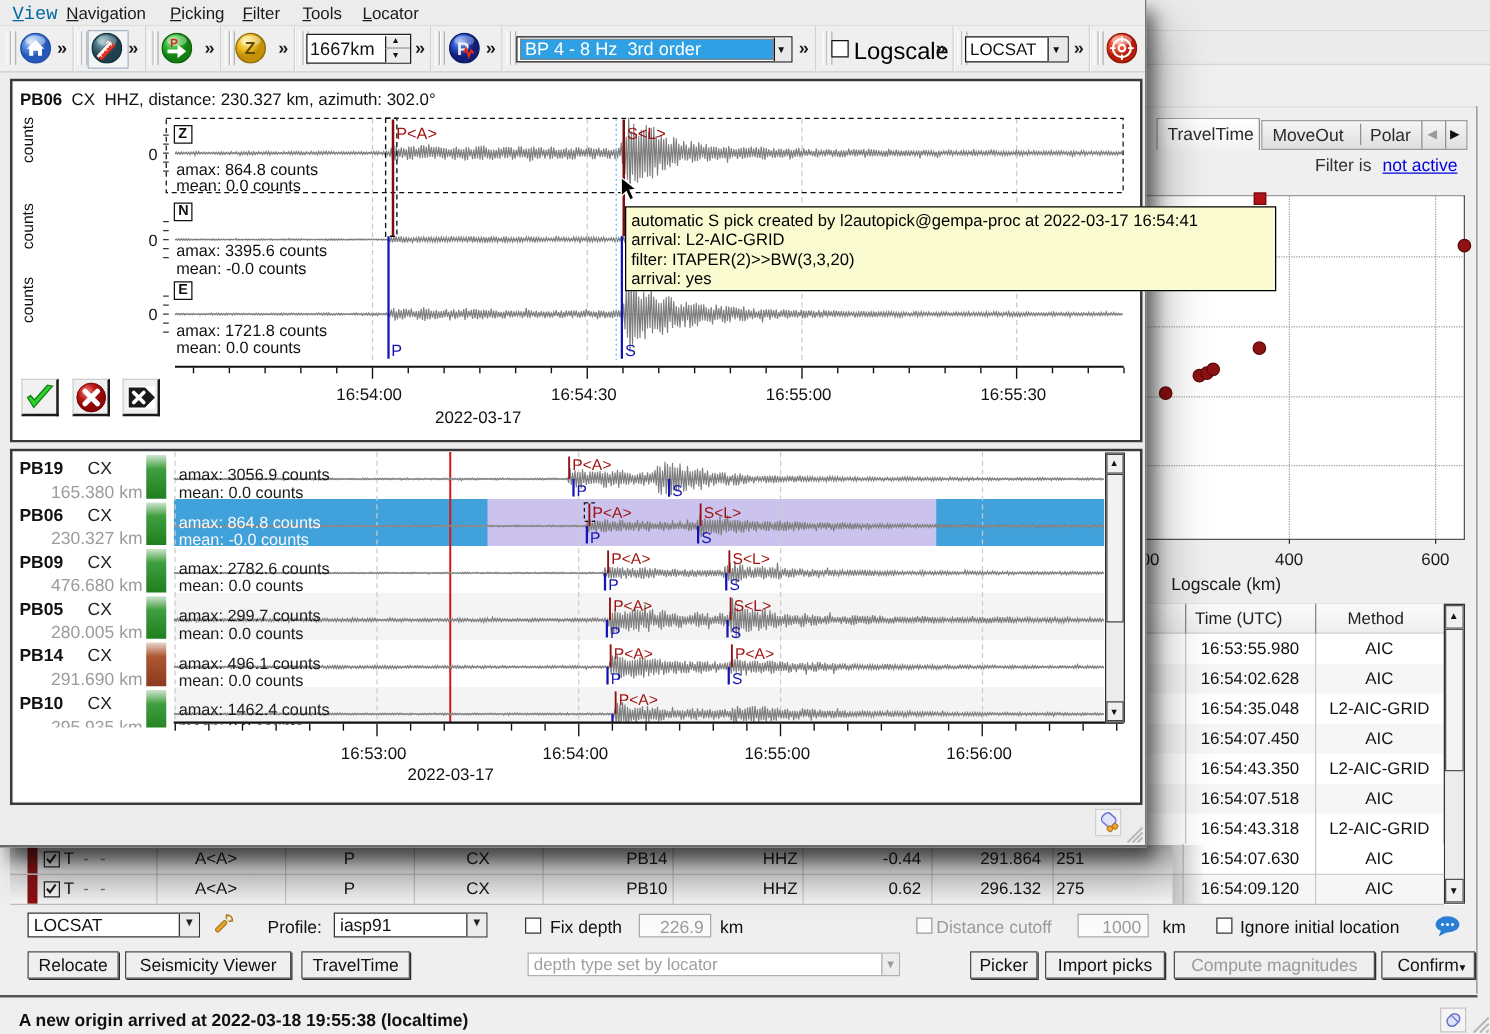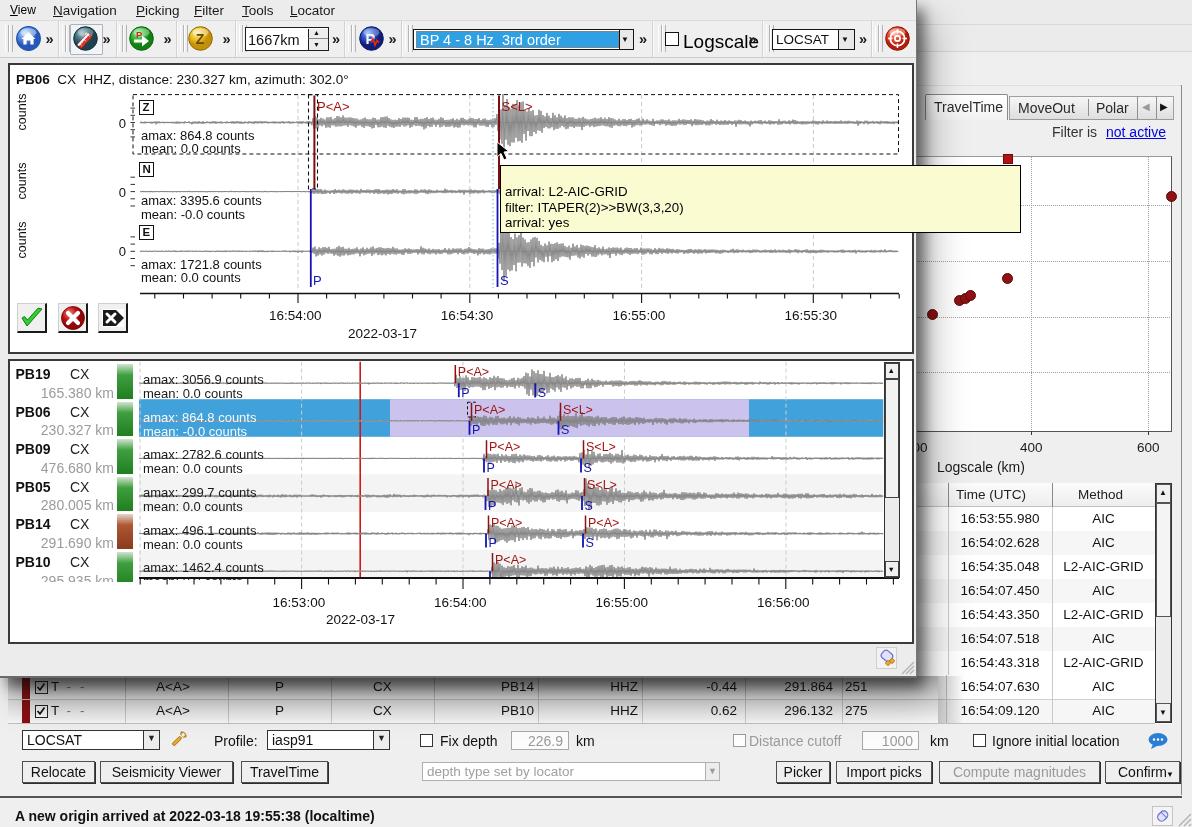--- a/index.html
+++ b/index.html
@@ -194,21 +194,21 @@
 <svg class="a" style="left:1154px;top:808px" width="17" height="16" viewBox="0 0 17 16">
     <g transform="rotate(45 8 8)">
       <rect x="4.5" y="2" width="8" height="11" rx="4" fill="#dfe3fa" stroke="#6a6fd0" stroke-width="1.2"></rect>
       <line x1="4.5" y1="6" x2="12.5" y2="6" stroke="#6a6fd0" stroke-width="1"></line>
     </g>
   </svg>
 <svg class="a" style="left:1178px;top:813px" width="14" height="14" viewBox="0 0 14 14">
     <path d="M13 1 L1 13 M13 6 L6 13 M13 11 L11 13" stroke="#b5b5b5" stroke-width="1.5"></path>
   </svg>
 <div style="position:absolute;left:0;top:0;width:916px;height:676px;background:#ececec;border-right:1.5px solid #777;border-bottom:2px solid #6a6a6a;box-shadow:7px 9px 13px rgba(0,0,0,0.52),16px 22px 34px rgba(0,0,0,0.26);z-index:20;"></div>
-<div class="t" style="z-index:21;left:10px;top:3px;font-size:12px;color:#000000;"><span style="text-decoration:underline;">V</span>iew</div>
+<div class="t" style="z-index:21;left:10px;top:3px;font-size:15px;color:#0369a1;font-family:Liberation Mono, monospace;"><span style="text-decoration:underline;">V</span>iew</div>
 <div class="t" style="z-index:21;left:53px;top:3px;font-size:13.5px;color:#1a1a1a;"><span style="text-decoration:underline;">N</span>avigation</div>
 <div class="t" style="z-index:21;left:136px;top:3px;font-size:13.5px;color:#1a1a1a;"><span style="text-decoration:underline;">P</span>icking</div>
 <div class="t" style="z-index:21;left:194px;top:3px;font-size:13.5px;color:#1a1a1a;"><span style="text-decoration:underline;">F</span>ilter</div>
 <div class="t" style="z-index:21;left:242px;top:3px;font-size:13.5px;color:#1a1a1a;"><span style="text-decoration:underline;">T</span>ools</div>
 <div class="t" style="z-index:21;left:290px;top:3px;font-size:13.5px;color:#1a1a1a;"><span style="text-decoration:underline;">L</span>ocator</div>
 <div style="z-index:21;left:0;top:20px;width:916px;height:1px;background:#dcdcdc;position:absolute;"></div>
 <div style="z-index:21;position:absolute;left:0;top:21px;width:916px;height:36px;background:#efefef;border-bottom:1px solid #cccccc;"></div>
 <div style="z-index:21;position:absolute;left:5px;top:25px;width:2px;height:27px;border-left:1px solid #fdfdfd;border-right:1px solid #b4b4b4;"></div>
 <div style="z-index:21;position:absolute;left:9px;top:25px;width:2px;height:27px;border-left:1px solid #fdfdfd;border-right:1px solid #b4b4b4;"></div>
 <svg class="a" style="z-index:21;left:16px;top:26px" width="25" height="25" viewBox="0 0 25 25">
@@ -627,18 +627,19 @@
 <g transform="rotate(40 9 9)">
       <rect x="3.5" y="3" width="11" height="9" rx="3.5" fill="#dfe3fa" stroke="#6a6fd0" stroke-width="1.2"></rect>
     </g>
 <rect x="9" y="13" width="4" height="4" rx="1" transform="rotate(40 11 15)" fill="#f0a830" stroke="#b07010" stroke-width="0.8"></rect>
 <rect x="13" y="11" width="4" height="4" rx="1" transform="rotate(40 15 13)" fill="#f0a830" stroke="#b07010" stroke-width="0.8"></rect>
   </svg>
 <svg class="a" style="z-index:21;left:901px;top:661px" width="14" height="14" viewBox="0 0 14 14">
     <path d="M13 1 L1 13 M13 5 L5 13 M13 9 L9 13" stroke="#b8b8b8" stroke-width="1.5"></path>
   </svg>
 <div style="position:absolute;left:500px;top:165px;width:521px;height:68px;background:#fbfbd2;border:1.5px solid #000;box-sizing:border-box;z-index:50;">
+<div class="t" style="left:4px;top:2.5px;font-size:13.3px;color:#000;">automatic S pick created by l2autopick@gempa-proc at 2022-03-17 16:54:41</div>
 <div class="t" style="left:4px;top:18px;font-size:13.3px;color:#000;">arrival: L2-AIC-GRID</div>
 <div class="t" style="left:4px;top:33.5px;font-size:13.3px;color:#000;">filter: ITAPER(2)&gt;&gt;BW(3,3,20)</div>
 <div class="t" style="left:4px;top:49px;font-size:13.3px;color:#000;">arrival: yes</div>
   </div>
 <svg style="position:absolute;left:495px;top:141px;z-index:60;" width="20" height="22" viewBox="0 0 20 22">
 <path d="M2 1 L2 16 L6 12.5 L9 19 L12 17.5 L9 11 L14 10.5 Z" fill="#000" stroke="#fff" stroke-width="1"></path>
   </svg>
 </body></html>

